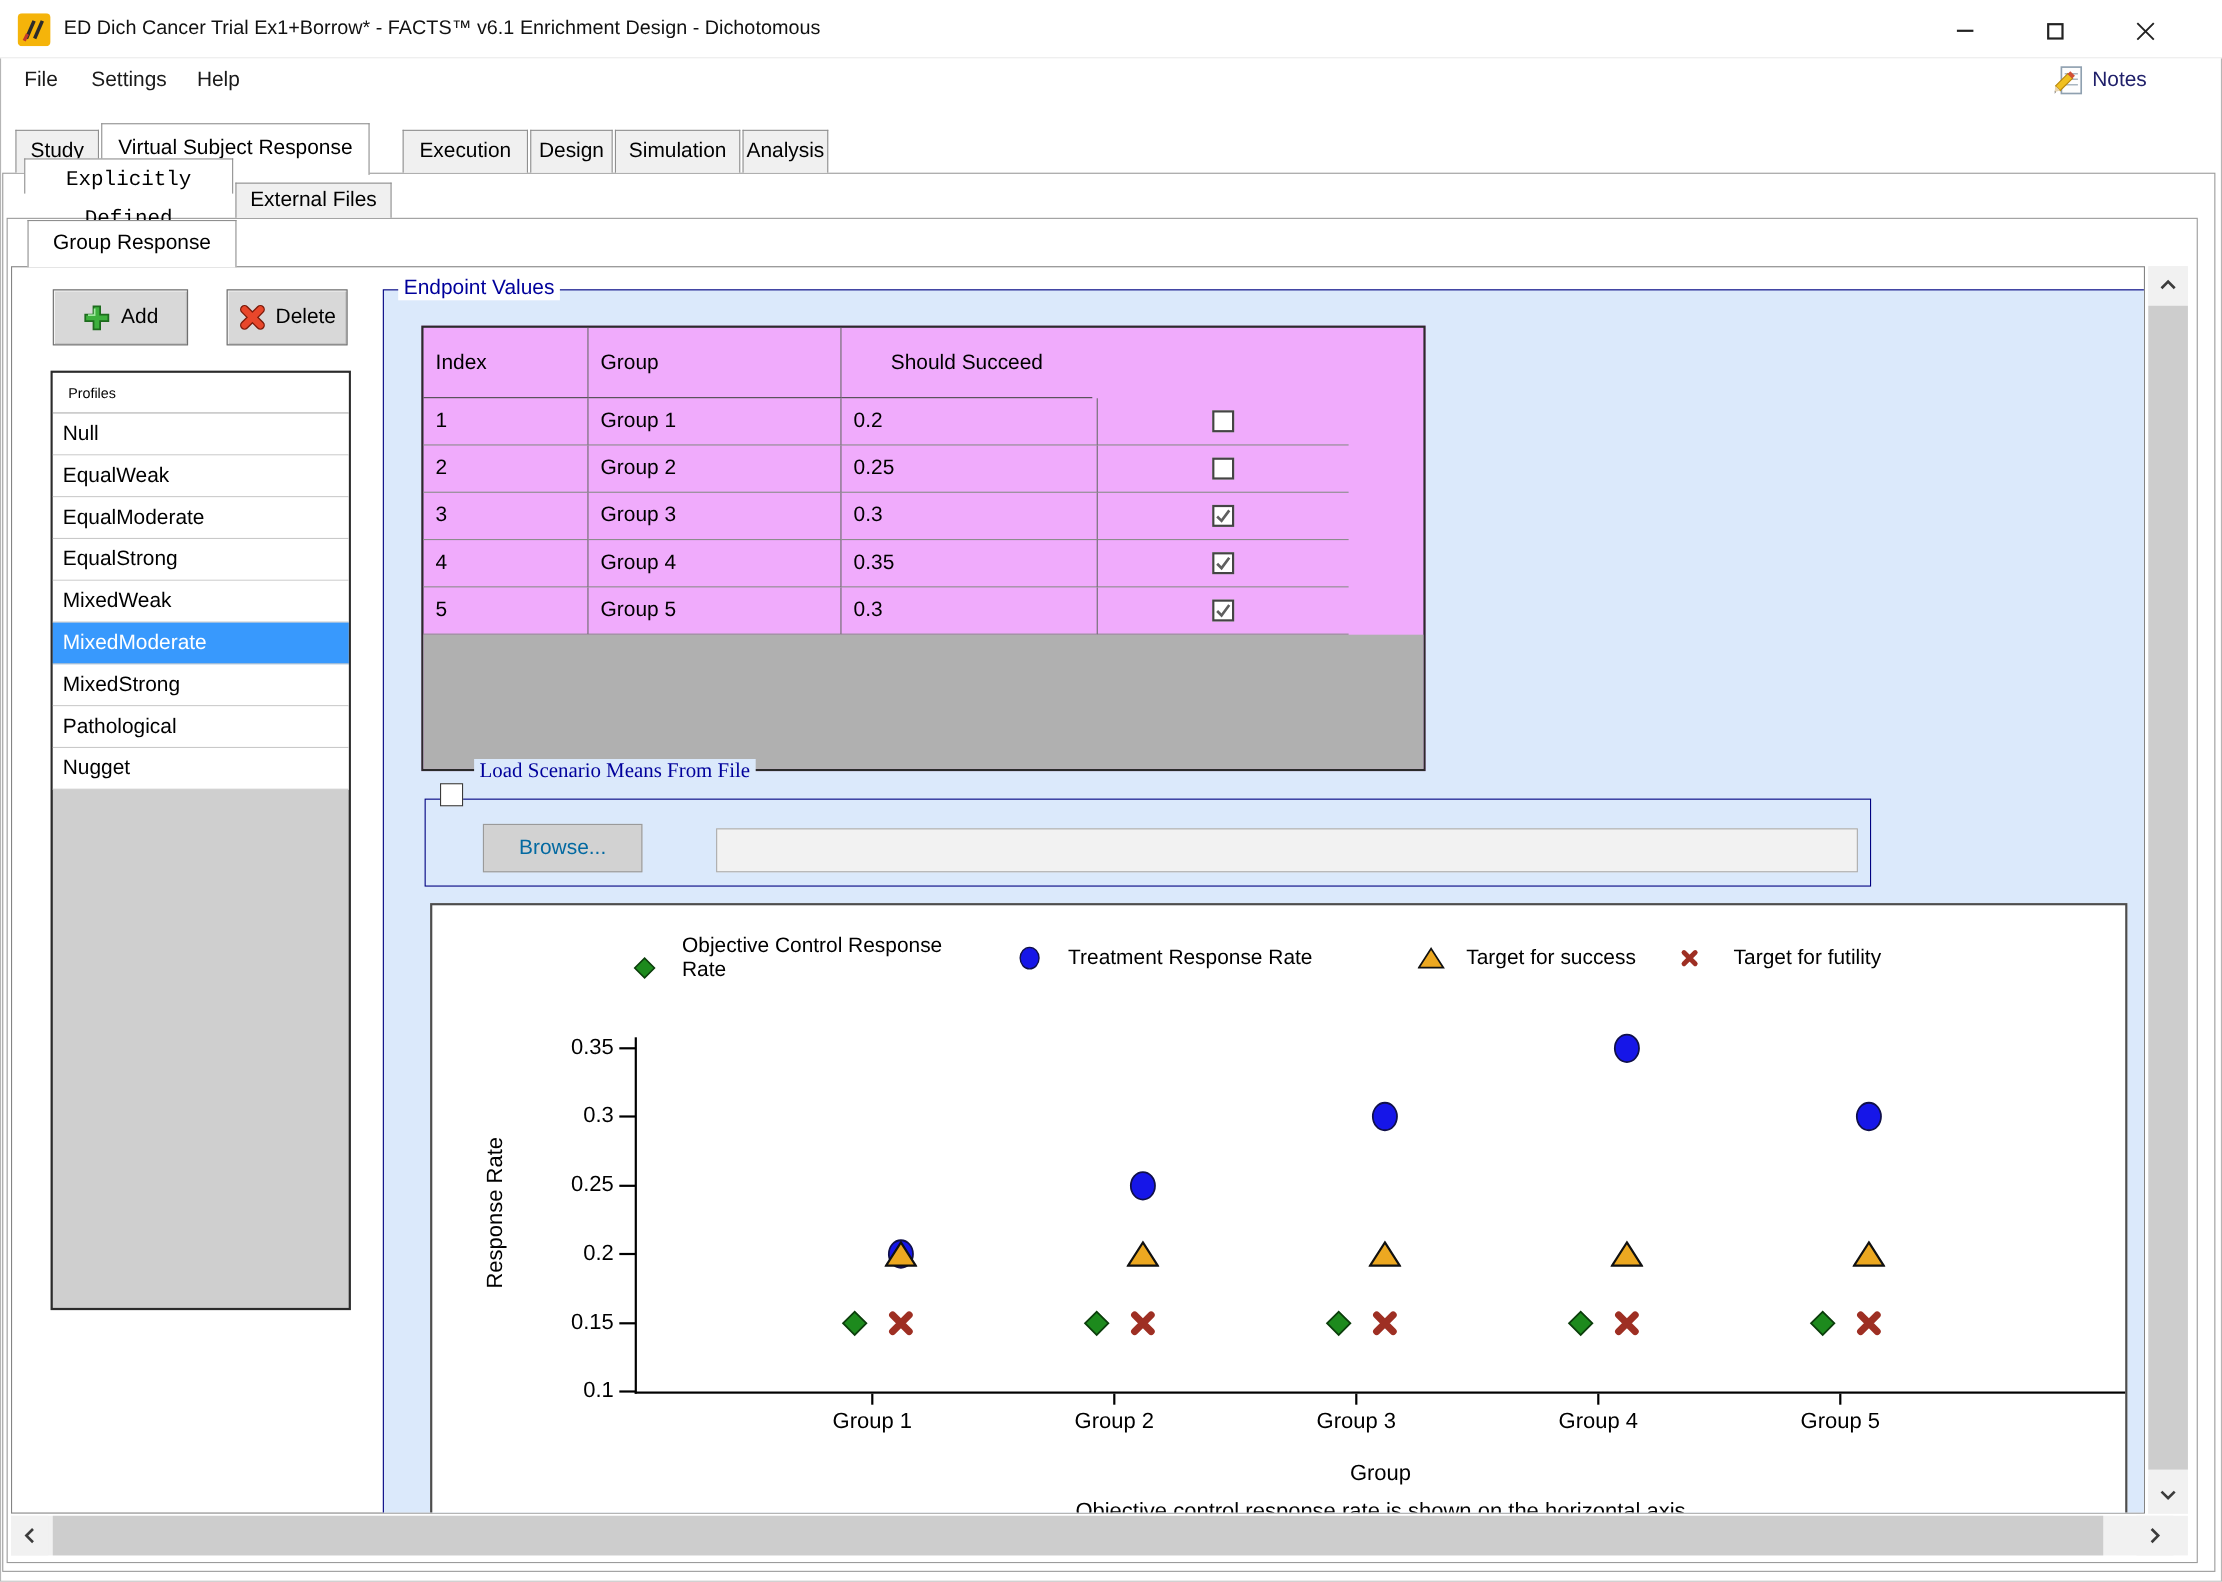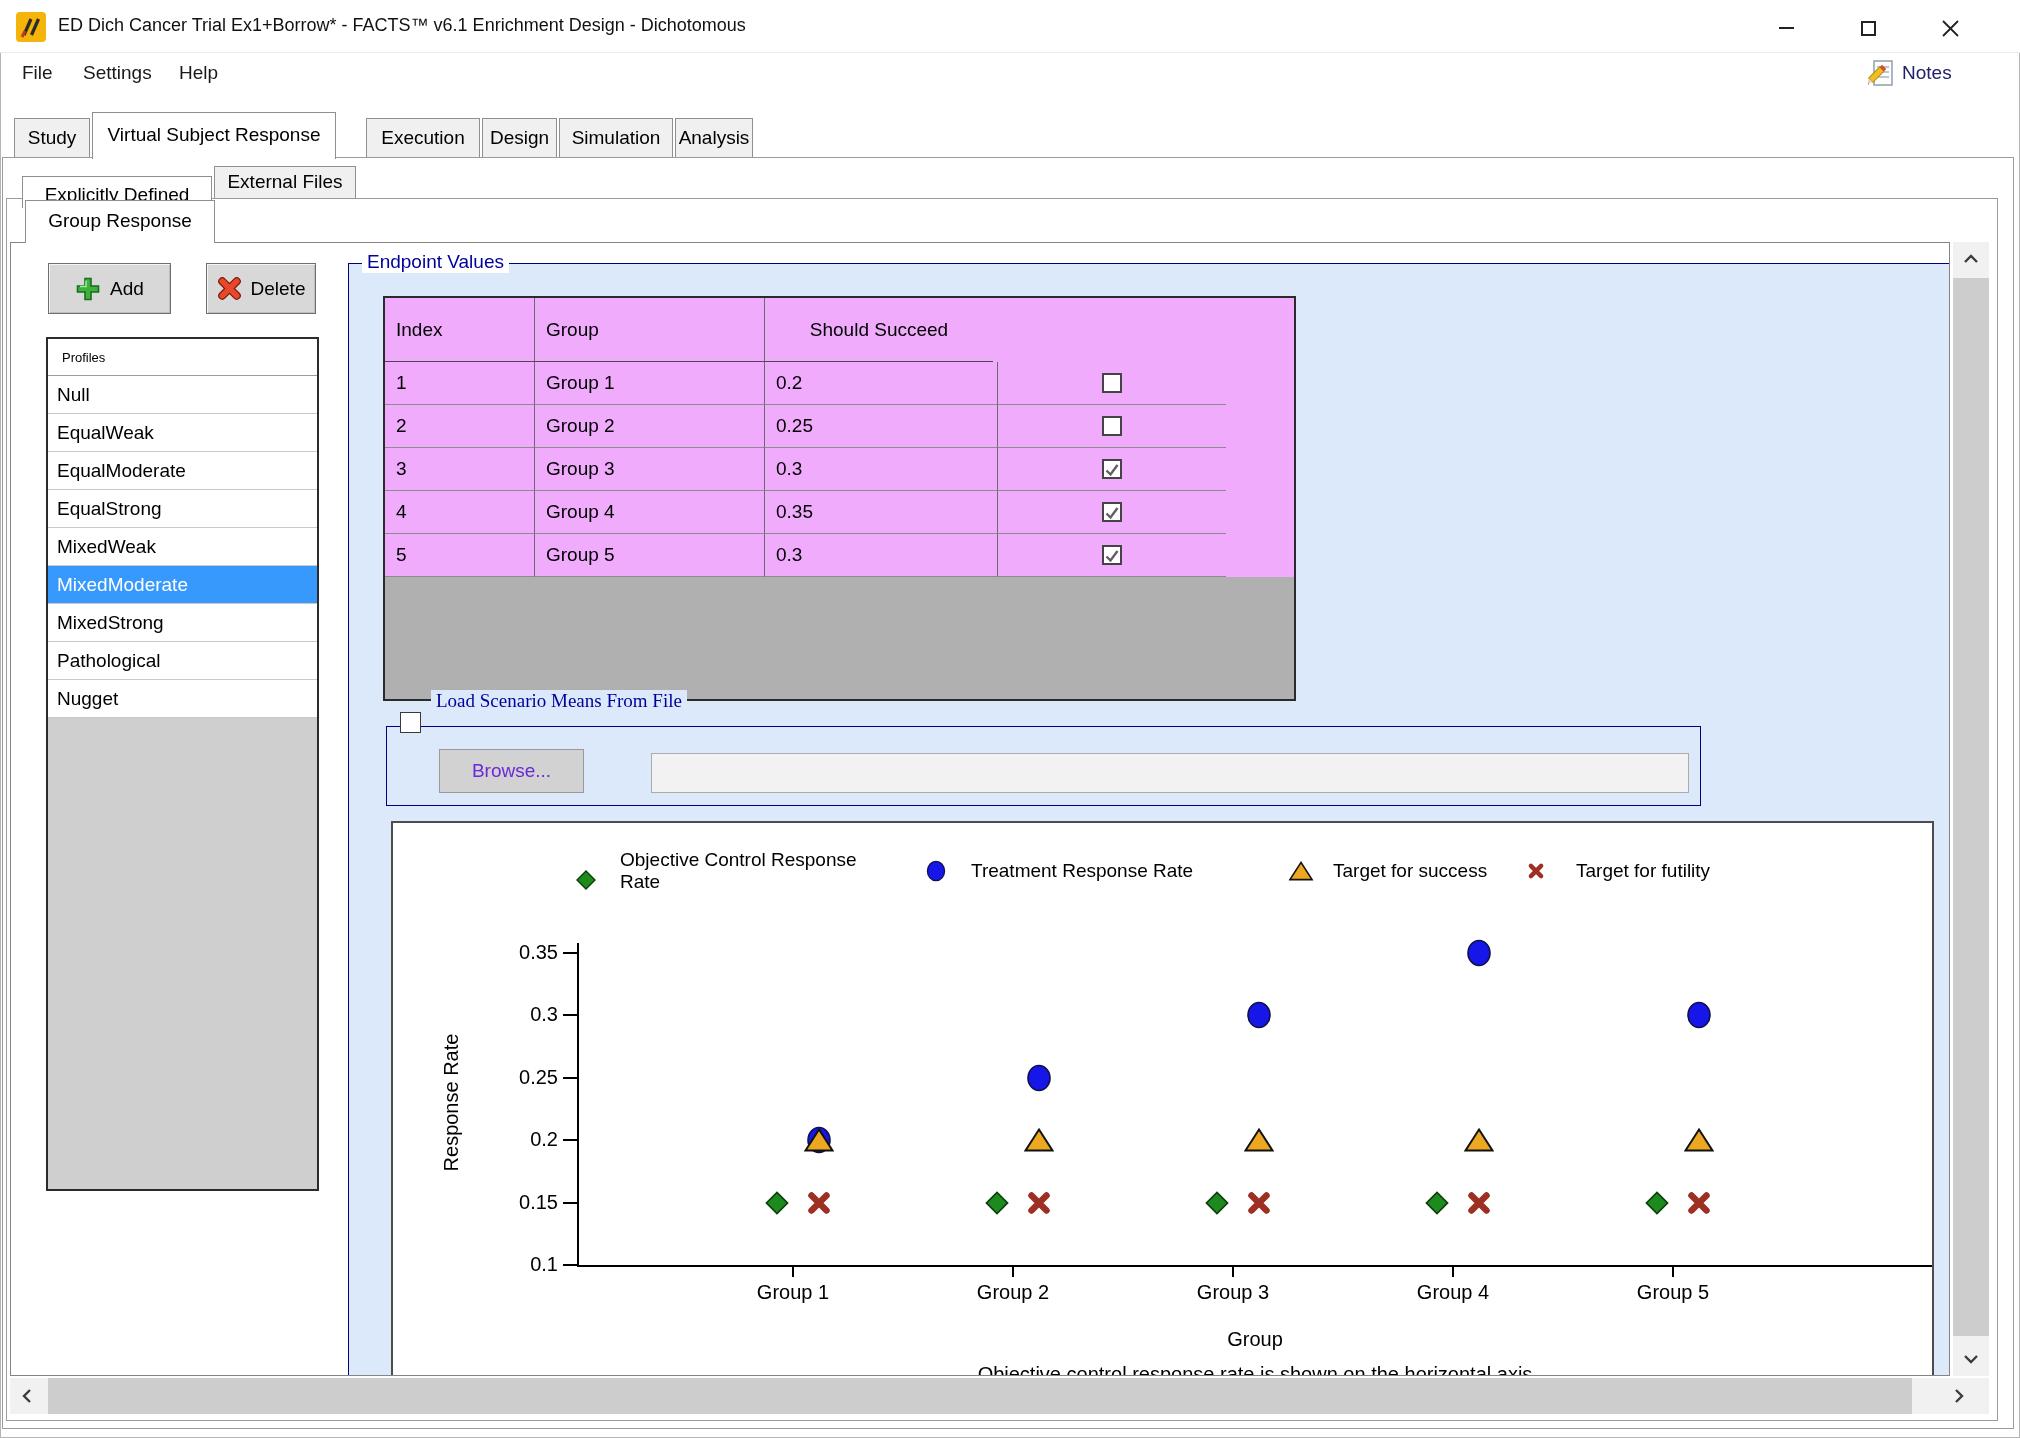--- a/index.html
+++ b/index.html
@@ -43,21 +43,21 @@
              padding-left:11px; font-size:19px; color:#000; white-space:pre-line; line-height:22px; }
   .ev-cell:last-child { border-right:none; }
   .ev-head .ev-cell { border-bottom:1px solid #4a4a4a; }
   #ev-filler { background:#b0b0b0; width:100%; }
   .cb { width:20px; height:20px; background:#fff; border:2px solid #444; }
   
   #ls-box { left:375px; top:483px; width:1315px; height:80px; border:1px solid #000080; }
   #ls-check { left:389px; top:469px; width:21px; height:21px; background:#fff; border:1px solid #3a3a3a; }
   #ls-label { left:420px; top:447px; font-size:19px; color:#00009b; background:#dbe9fb; padding:0 5px;font-family:Liberation Serif, serif; }
   #browse-btn { left:428px; top:506px; width:145px; height:44px; background:#d2d2d2; border:1px solid #9a9a9a;
-                color:#6d28d9; font-size:19px; display:flex; align-items:center; justify-content:center; }
+                color:#0369a1; font-size:19px; display:flex; align-items:center; justify-content:center; }
   #ls-field { left:640px; top:510px; width:1038px; height:40px; background:#f2f2f2; border:1px solid #ababab; }
   
   #chart { left:380px; top:578px; width:1543px; height:600px; background:#fff; border:2px solid #4d4d4d; }
   .ctext { position:absolute; font-size:20px; color:#000; }
   .cline { position:absolute; background:#000; }
   .mk { position:absolute; transform:translate(-50%,-50%); }
   .mk svg { display:block; }
   .legend-label { position:absolute; font-size:19px; color:#000; line-height:22px; }
   
   .sb { position:absolute; background:#f1f1f1; }
@@ -116,21 +116,21 @@
 
   <div id="main-tabs">
       <div class="tab" style="left: 14px; top: 118px; width: 76px; height: 39px; line-height: 38px;">Study</div>
       <div class="tab sel" style="left: 92px; top: 112px; width: 244px; height: 47px; line-height: 44px;">Virtual Subject Response</div>
       <div class="tab" style="left: 366px; top: 118px; width: 114px; height: 39px; line-height: 38px;">Execution</div>
       <div class="tab" style="left: 482px; top: 118px; width: 75px; height: 39px; line-height: 38px;">Design</div>
       <div class="tab" style="left: 559px; top: 118px; width: 114px; height: 39px; line-height: 38px;">Simulation</div>
       <div class="tab" style="left: 675px; top: 118px; width: 78px; height: 39px; line-height: 38px;">Analysis</div>
     </div>
   <div id="sub-tabs">
-      <div class="tab sel" style="left: 22px; top: 176px; width: 190px; height: 32px; line-height: 36px;">Explicitly Defined</div>
+      <div class="tab sel" style="left: 22px; top: 144px; width: 190px; height: 32px; line-height: 36px; font-family: Liberation Mono, monospace;">Explicitly Defined</div>
       <div class="tab" style="left: 214px; top: 166px; width: 142px; height: 32px; line-height: 30px;">External Files</div>
     </div>
   <div id="inner-tabs">
       <div class="tab sel" style="left: 25px; top: 200px; width: 190px; height: 43px; line-height: 40px;">Group Response</div>
     </div>
 
   <div class="page" id="page3" style="left:10px; top:242px; width:1940px; height:1134px;">
 
     <button class="btn3d" style="left:37px; top:20px; width:123px; height:51px;">
       <svg width="26" height="26" viewBox="0 0 26 26">

